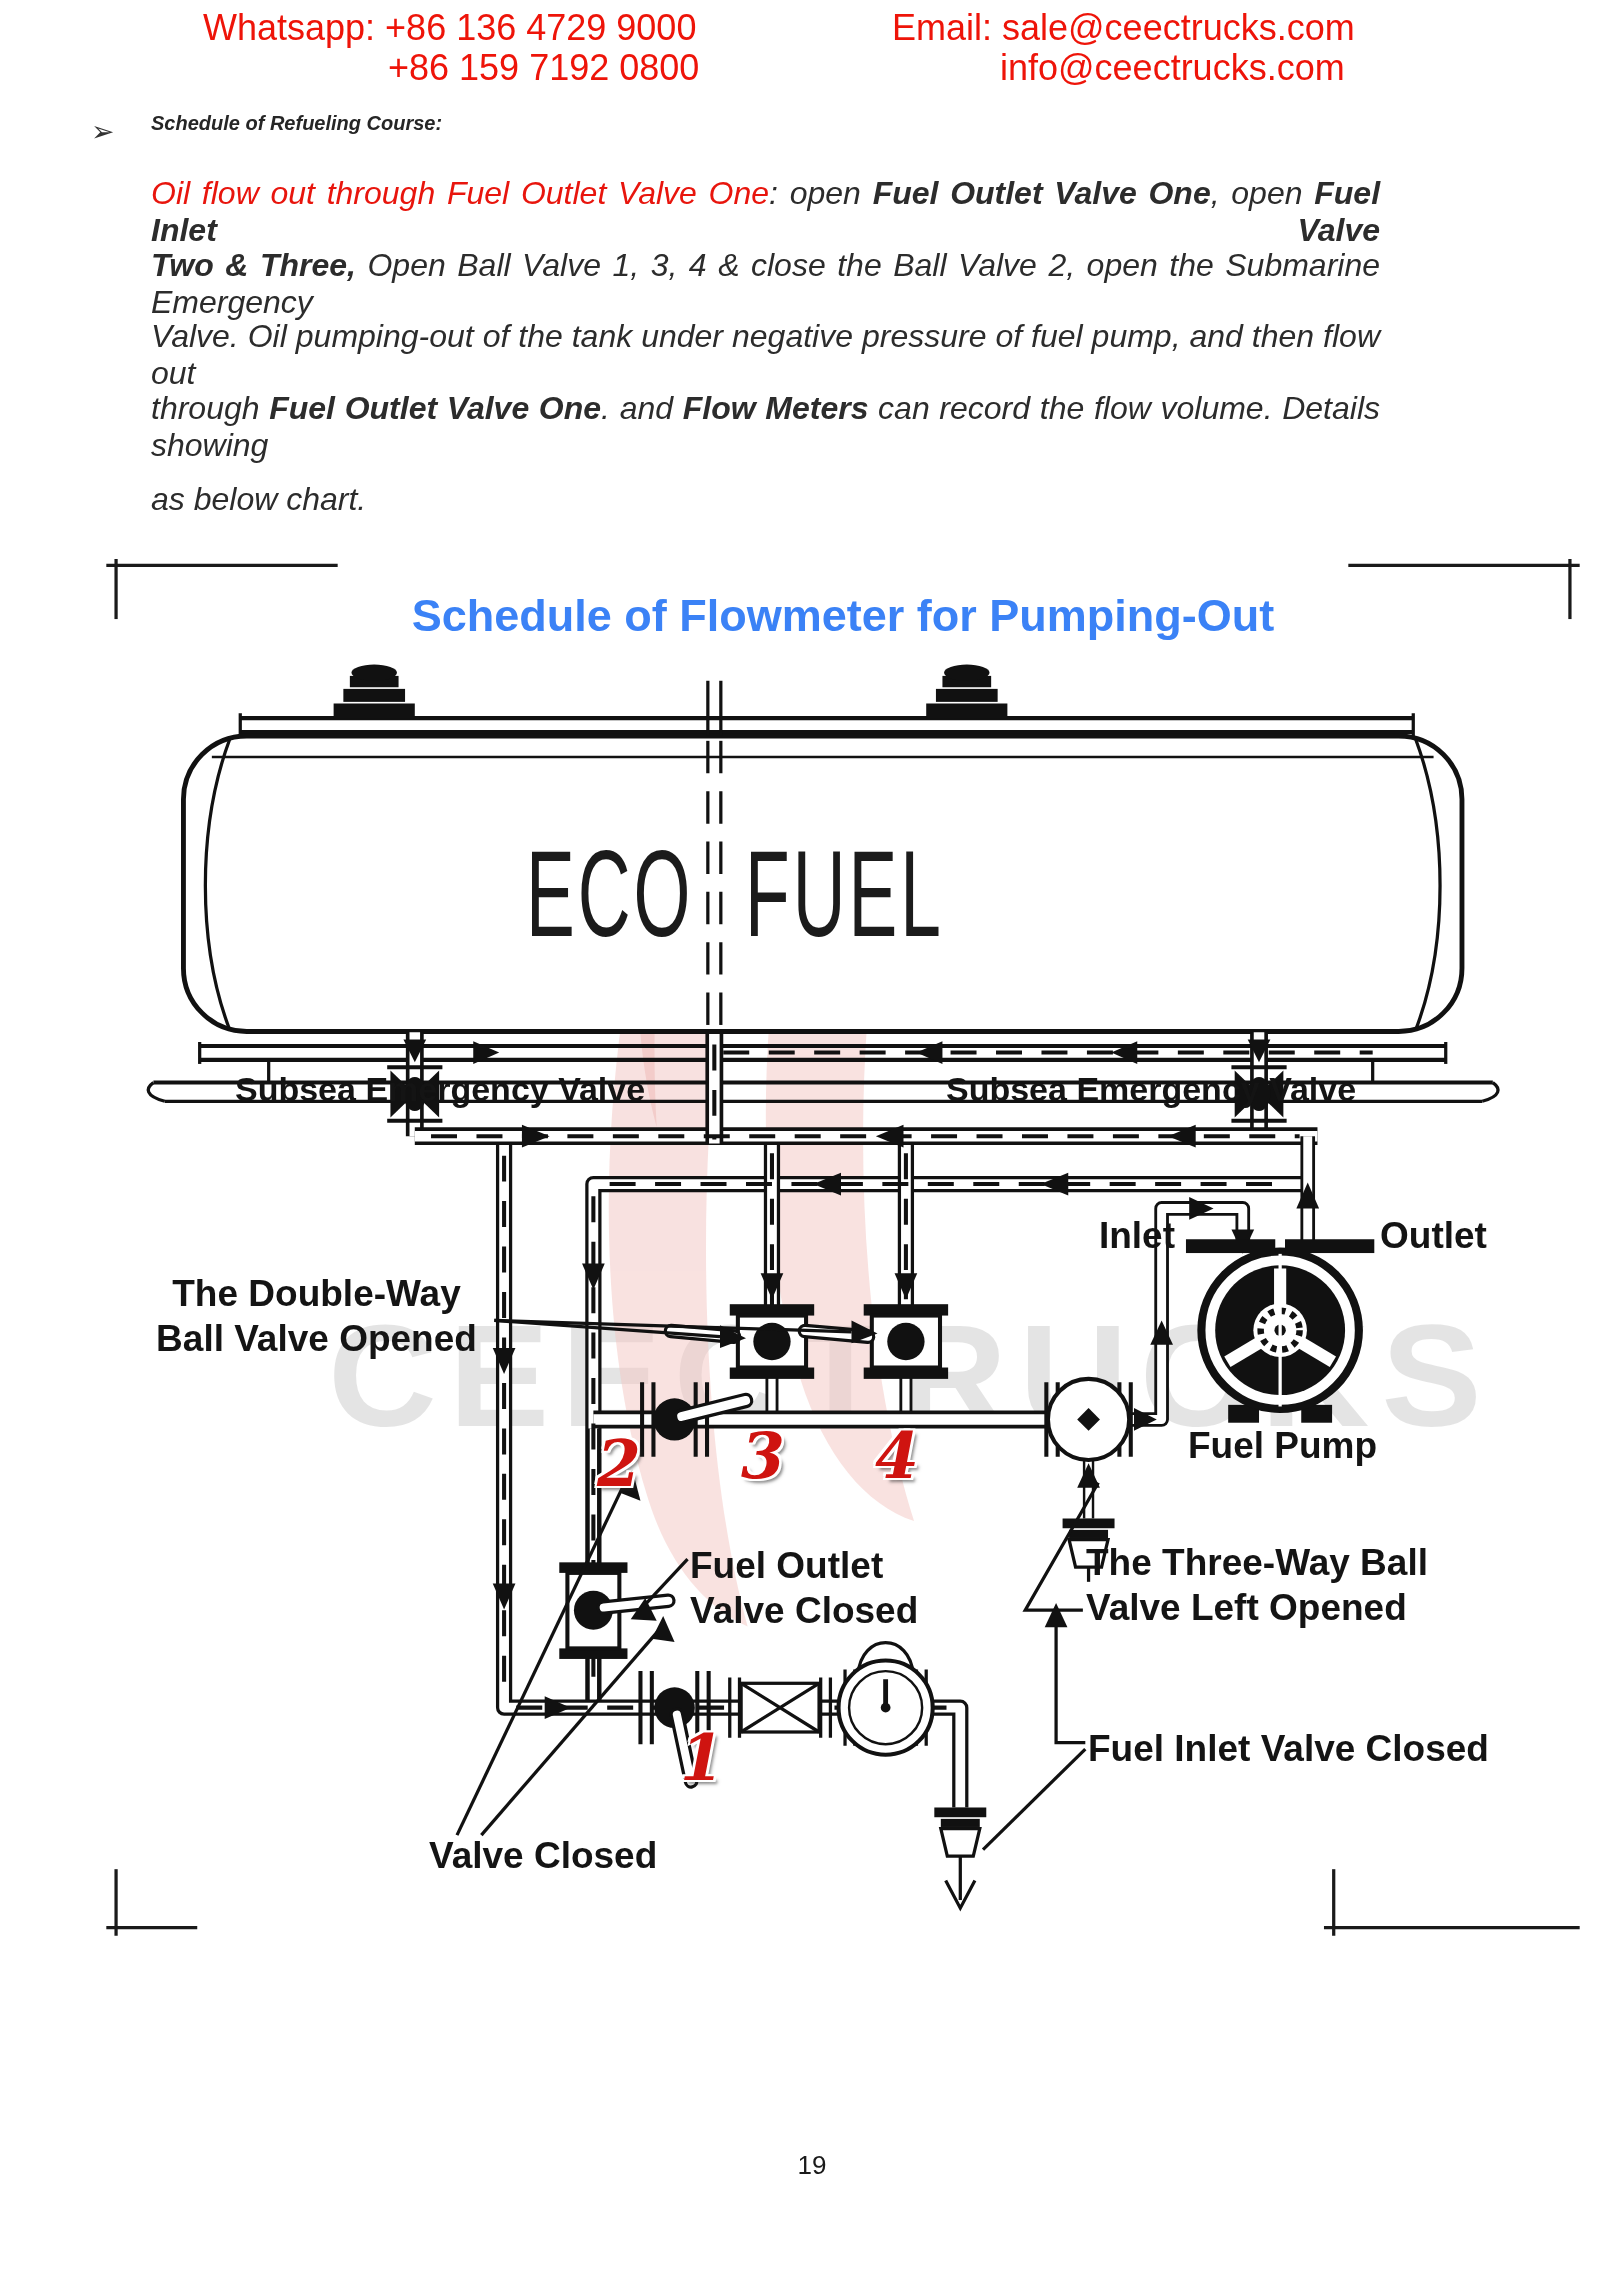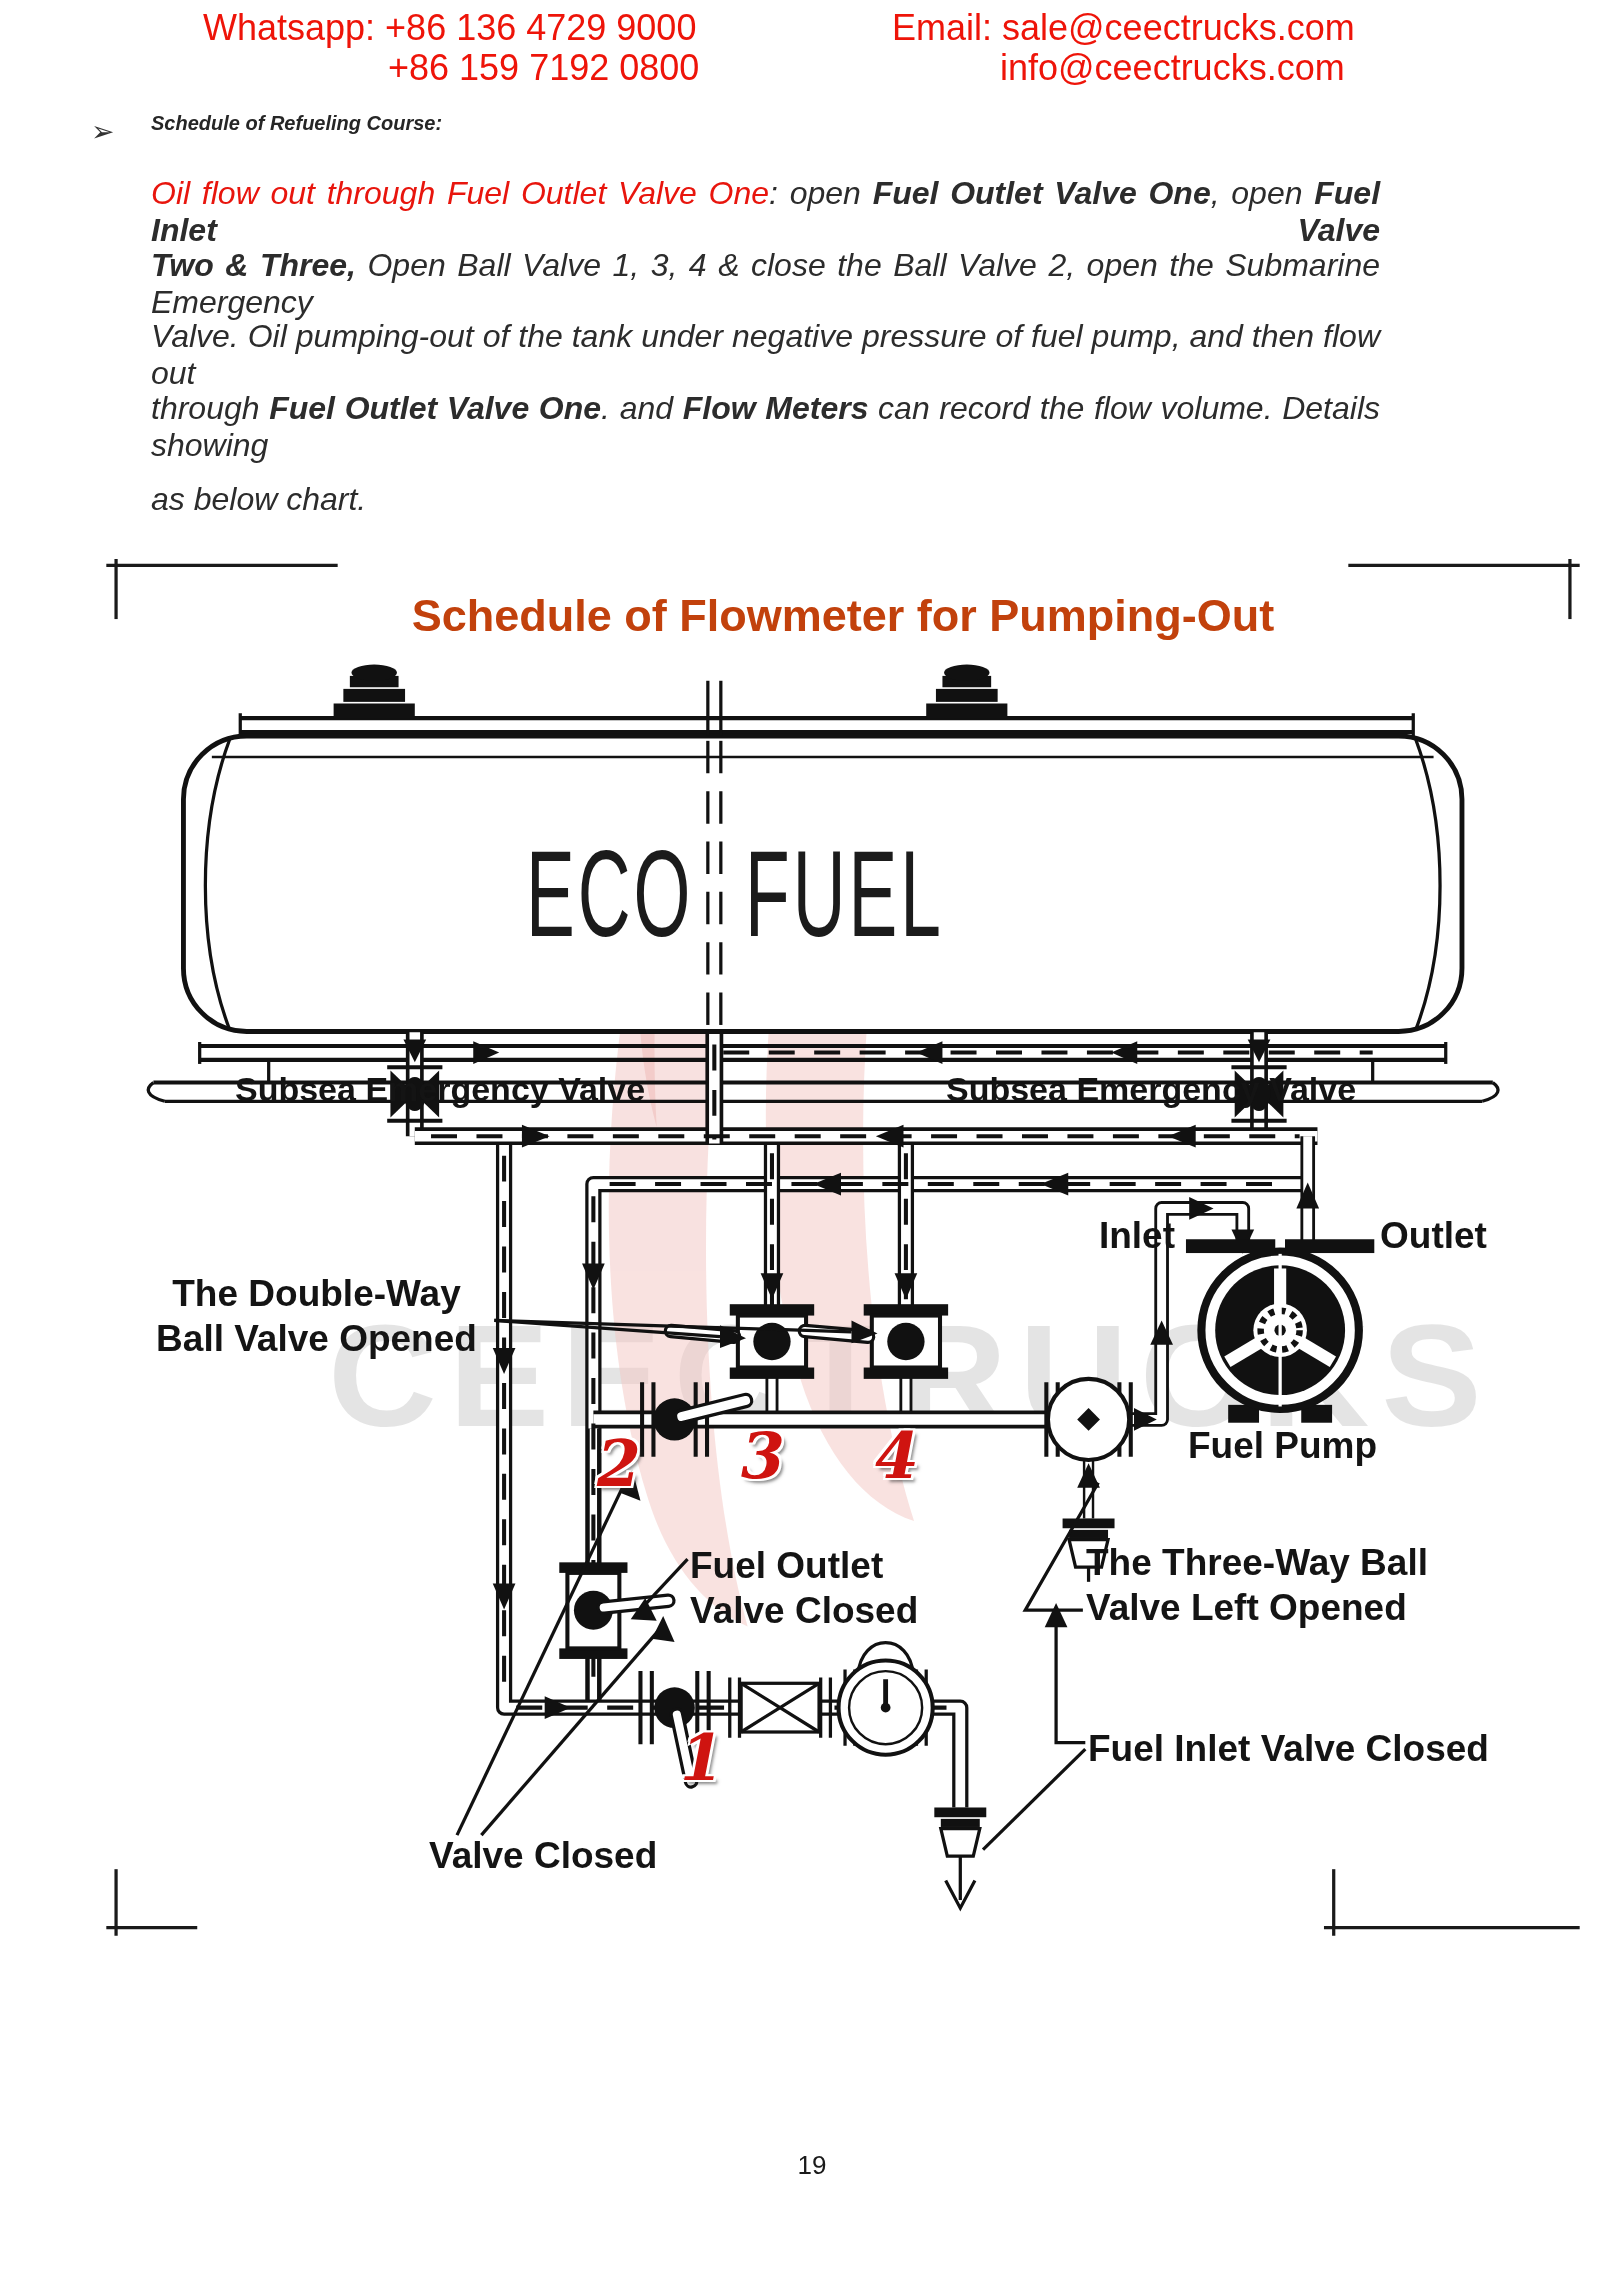--- a/index.html
+++ b/index.html
@@ -18,21 +18,21 @@
     position:absolute;left:151px;width:1229px;font-size:32px;font-style:italic;
     color:#2c2c2c;text-align:justify;text-align-last:justify;white-space:normal;
   }
   .para-line.last{text-align-last:left;}
   .seg-red{color:#e8150d;}
   .seg-bold{font-weight:bold;}
   
   .lbl{position:absolute;font-weight:bold;color:#141414;font-size:37px;line-height:1.22;white-space:nowrap;z-index:5;}
   .lbl.center{text-align:center;}
   .title-lbl{position:absolute;left:106px;top:590px;width:1474px;text-align:center;
-    font-size:45px;font-weight:bold;color:#c2410c;z-index:5;}
+    font-size:45px;font-weight:bold;color:#3b82f6;z-index:5;}
   .tank-word{position:absolute;font-size:122px;font-weight:400;color:#1b1b1b;
     transform:scaleX(0.60);transform-origin:0 0;letter-spacing:4.9px;z-index:5;white-space:nowrap;}
   .num{position:absolute;font-family:"DejaVu Serif",serif;font-weight:bold;font-style:italic;
     font-size:63px;color:#cf1410;z-index:6;
     text-shadow:-2.4px -2.4px 0 #fff,2.4px -2.4px 0 #fff,-2.4px 2.4px 0 #fff,2.4px 2.4px 0 #fff,4px 4px 3.2px rgba(40,40,40,.55);}
   .wm-text{position:absolute;left:252px;top:1293px;width:1267px;text-align:center;
     font-size:145px;font-weight:bold;color:rgba(30,30,30,0.12);letter-spacing:11.4px;
     transform:scaleX(1.04);transform-origin:0 0;z-index:1;white-space:nowrap;}
   .pagenum{position:absolute;left:0;top:2150px;width:1624px;text-align:center;font-size:26px;color:#1a1a1a;}
   svg.diag{position:absolute;left:106px;top:559px;z-index:2;}

